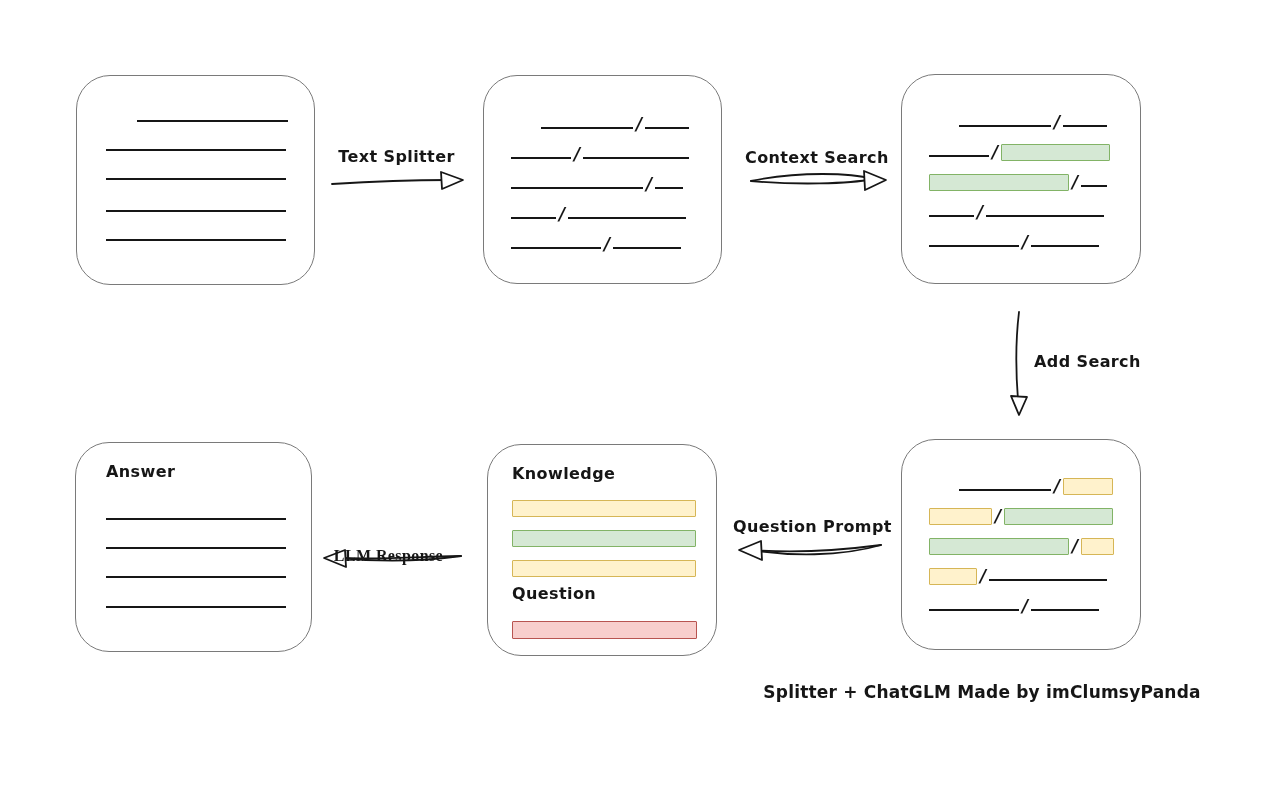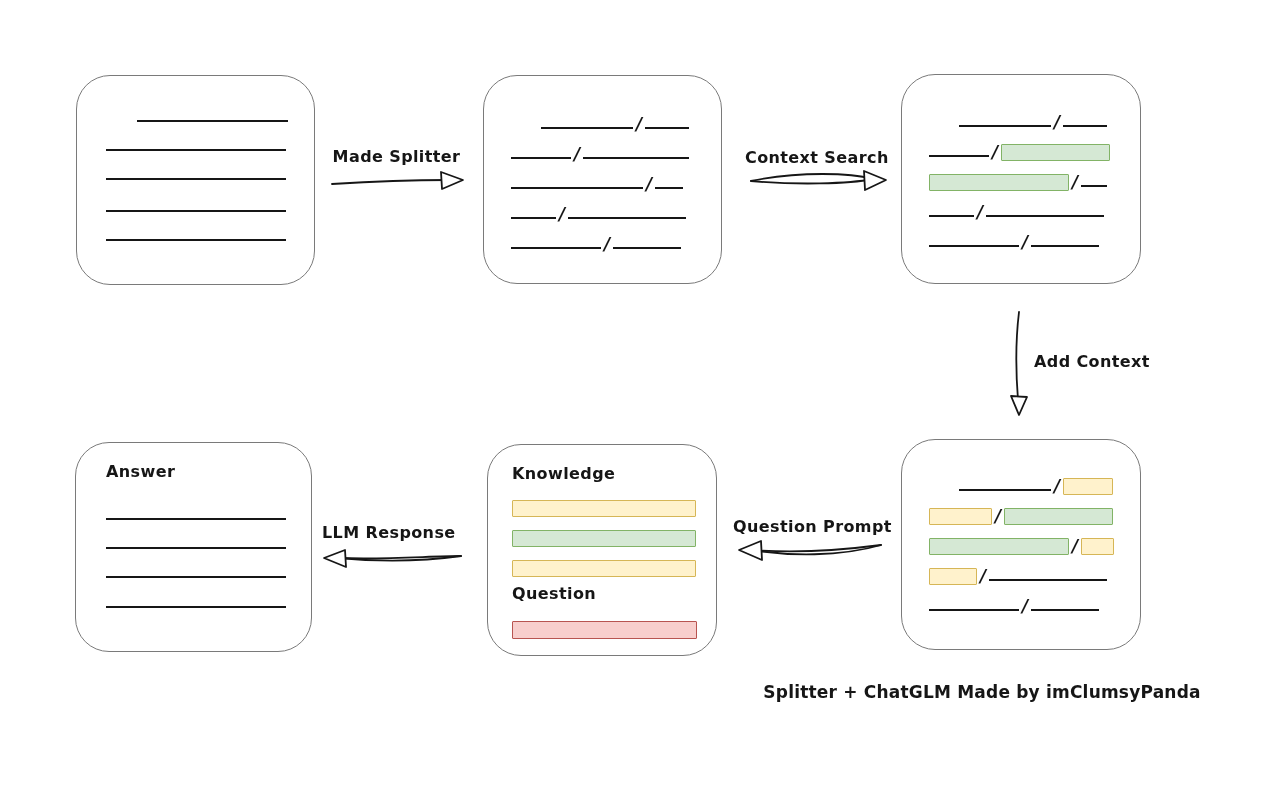--- a/index.html
+++ b/index.html
@@ -204,21 +204,21 @@
         </div>
         <div class="row" style="height: 30px;">
           <span class="seg-heading">Question</span>
         </div>
         <div class="row" style="height: 32px;">
           <span class="seg-chip chip-red" style="width: 183px; height: 16px;"></span>
         </div>
       </div>
   </div>
 
-  <div class="arrow-label centered" style="left:330px;top:147px;width:133px;">Made Splitter</div>
+  <div class="arrow-label centered" style="left:330px;top:147px;width:133px;">Text Splitter</div>
   <div class="arrow-label centered" style="left:745px;top:148px;width:142px;">Context Search</div>
-  <div class="arrow-label" style="left:1034px;top:352px;">Add Context</div>
+  <div class="arrow-label" style="left:1034px;top:352px;">Add Search</div>
   <div class="arrow-label centered" style="left:733px;top:517px;width:152px;">Question Prompt</div>
-  <div class="arrow-label centered" style="left:322px;top:523px;width:133px;">LLM Response</div>
+  <div class="arrow-label centered" style="left:322px;top:547px;width:133px;font-family:Liberation Serif, serif;">LLM Response</div>
 
   <div class="caption">Splitter + ChatGLM Made by imClumsyPanda</div>
 
 </div>
 
 </body></html>

